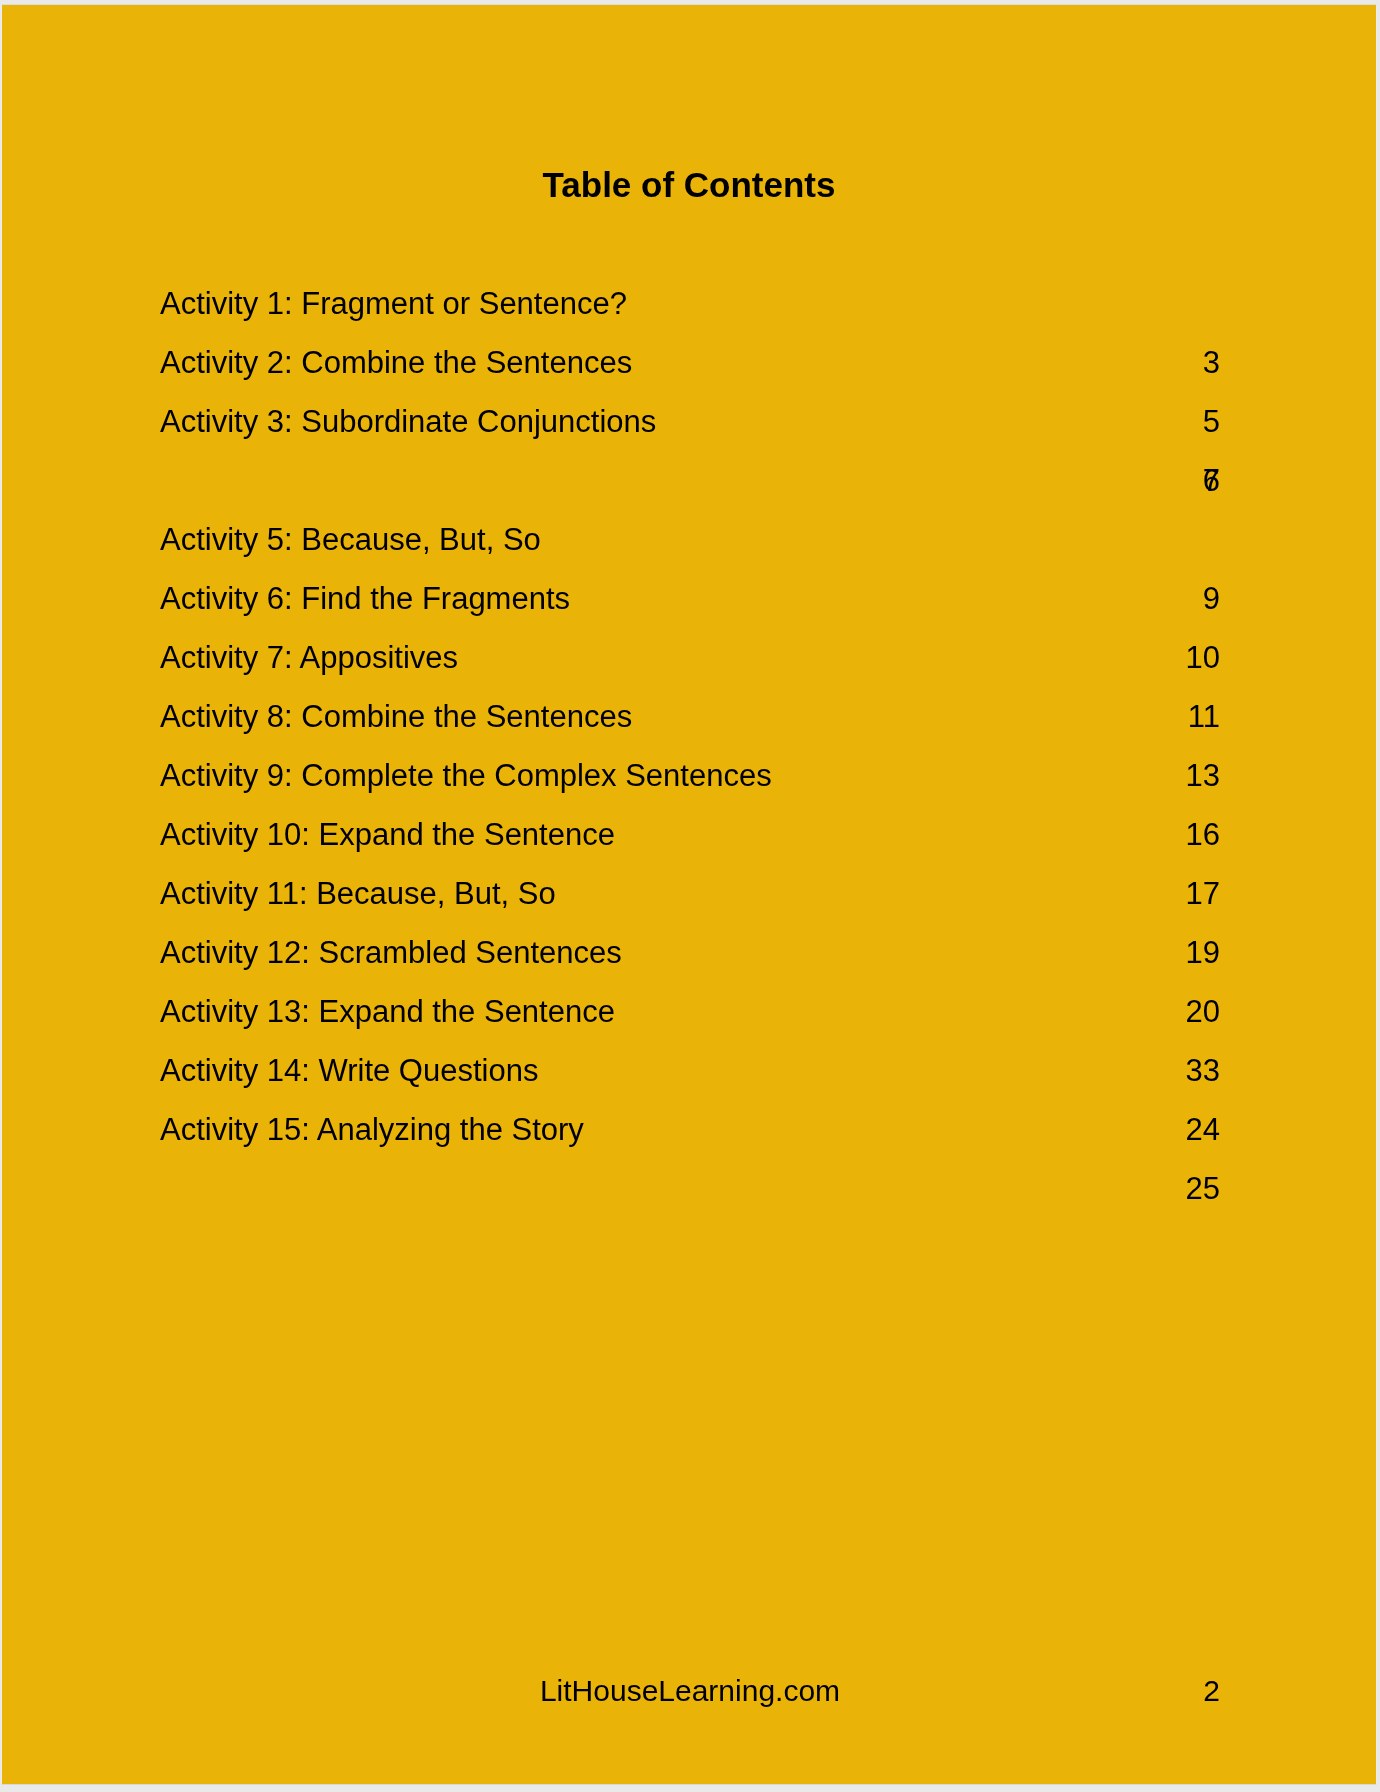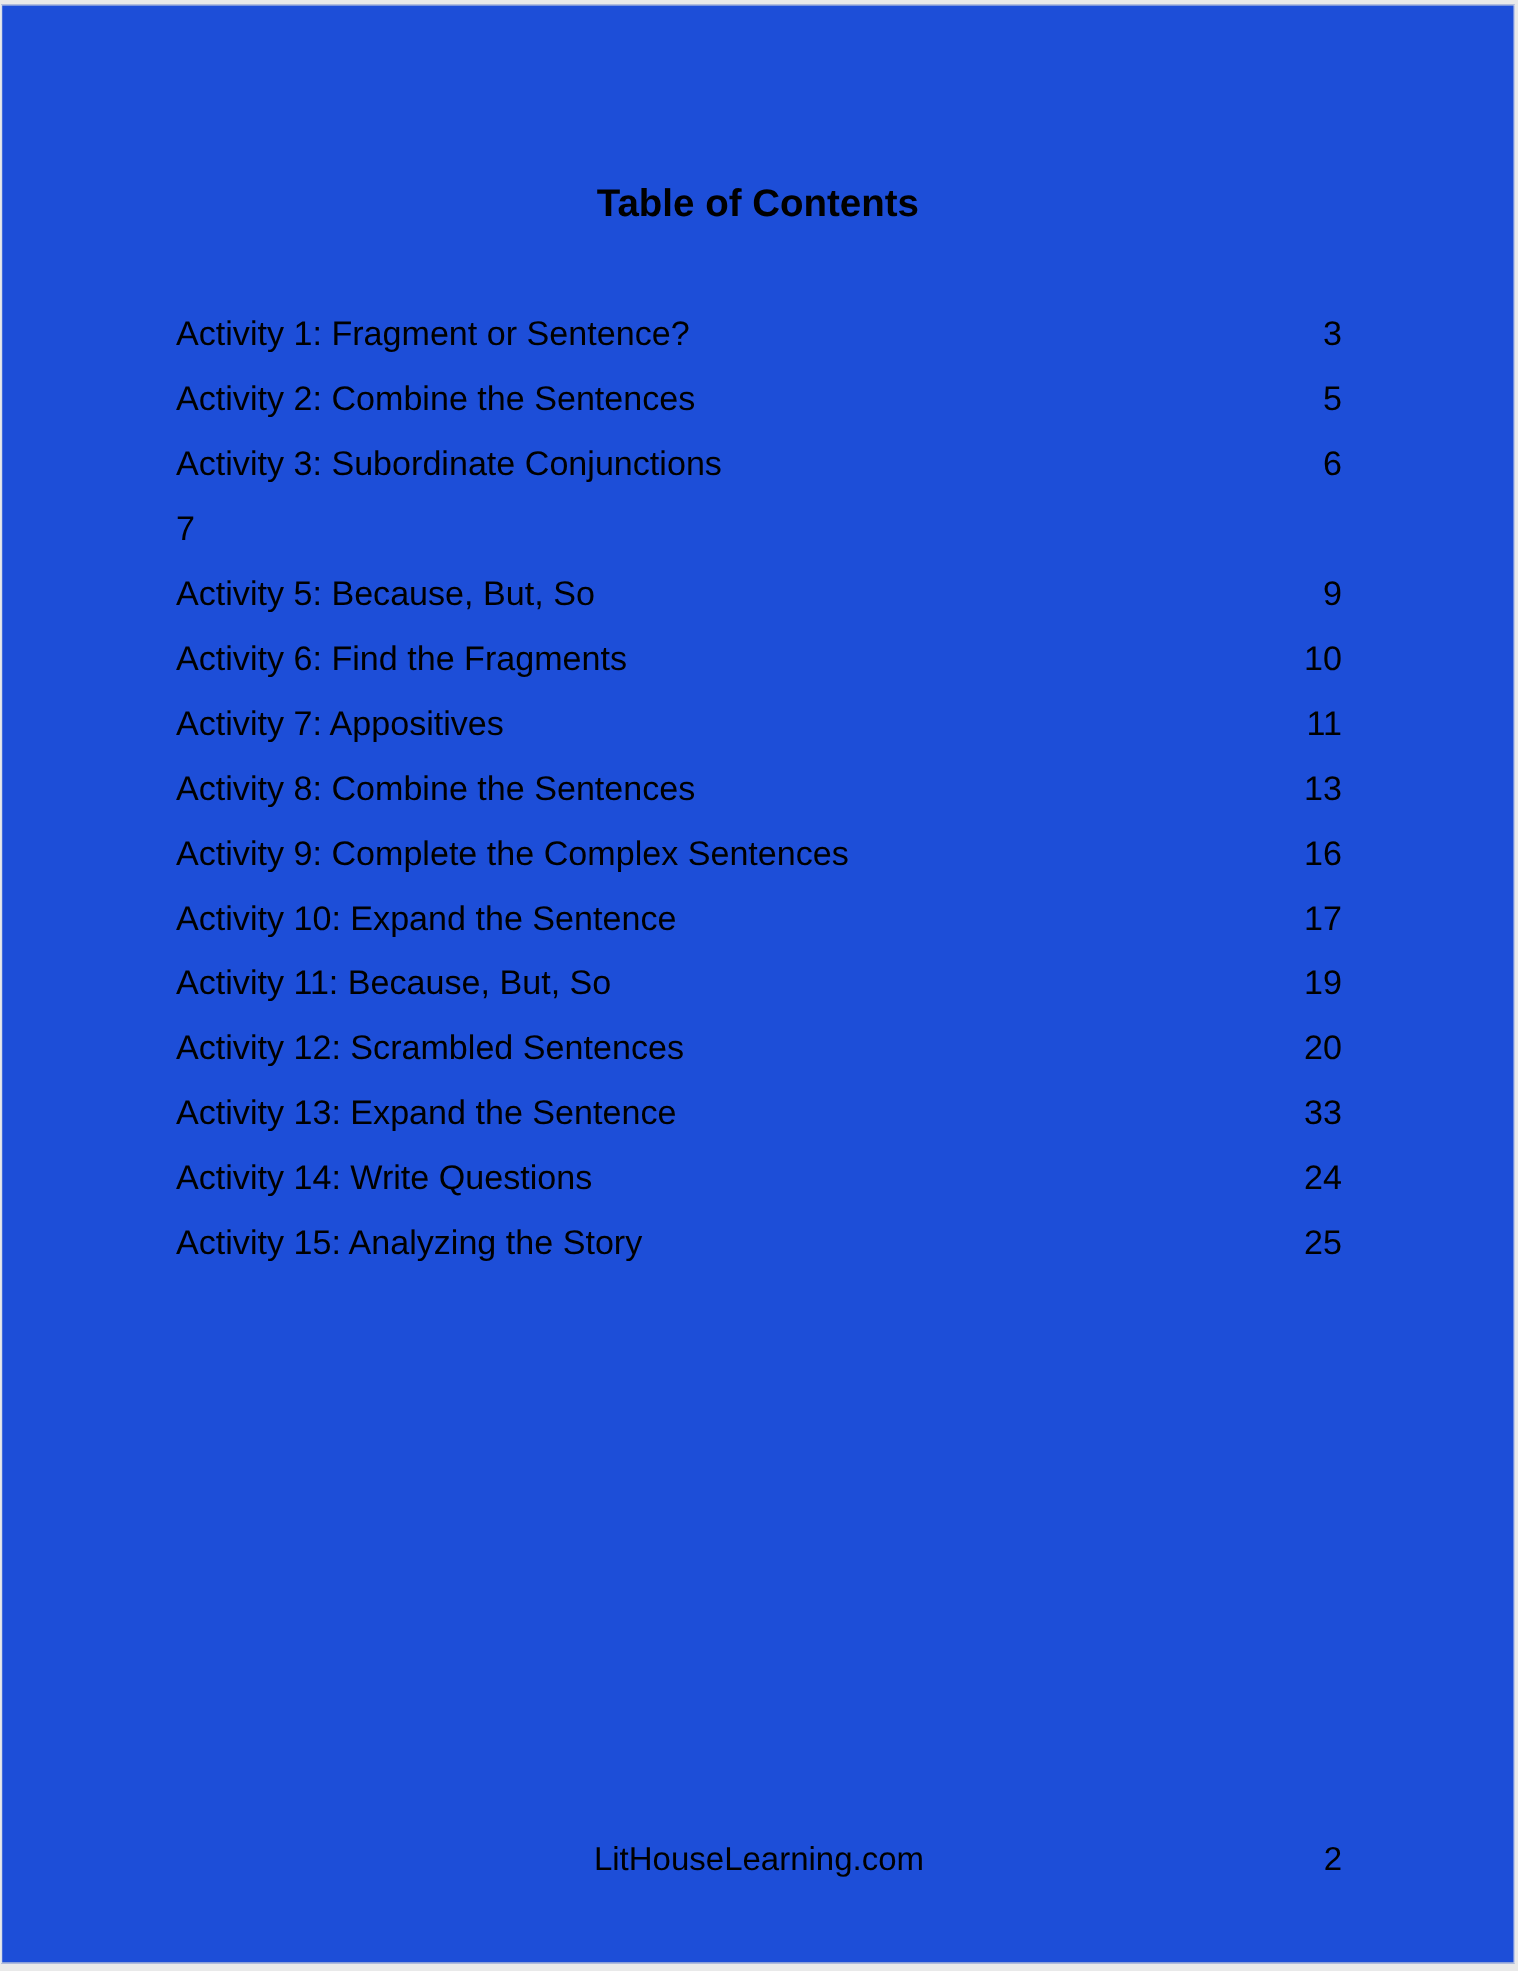--- a/index.html
+++ b/index.html
@@ -14,21 +14,21 @@
     color: #000000;
     position: relative;
     overflow: hidden;
   }
   .page {
     position: absolute;
     top: 4px;
     left: 1px;
     width: 1376px;
     height: 1781px;
-    background: #1d4ed8;
+    background: #eab308;
     border-left: 1px solid #ececec;
     border-right: 1px solid #ececec;
     border-top: 1px solid #dcdcdc;
     border-bottom: 1px solid #d8d8d8;
     box-sizing: border-box;
   }
   .doc-title {
     position: absolute;
     top: 160px;
     left: 0;
@@ -44,20 +44,21 @@
     left: 158px;
     width: 1060px;
   }
   .toc-row {
     height: 59px;
     line-height: 59px;
     font-size: 31px;
     display: flex;
     justify-content: space-between;
     white-space: nowrap;
+    flex-direction: column;
   }
   .toc-label {
     text-align: left;
   }
   .toc-page {
     text-align: right;
   }
   .footer {
     position: absolute;
     top: 1670px;

